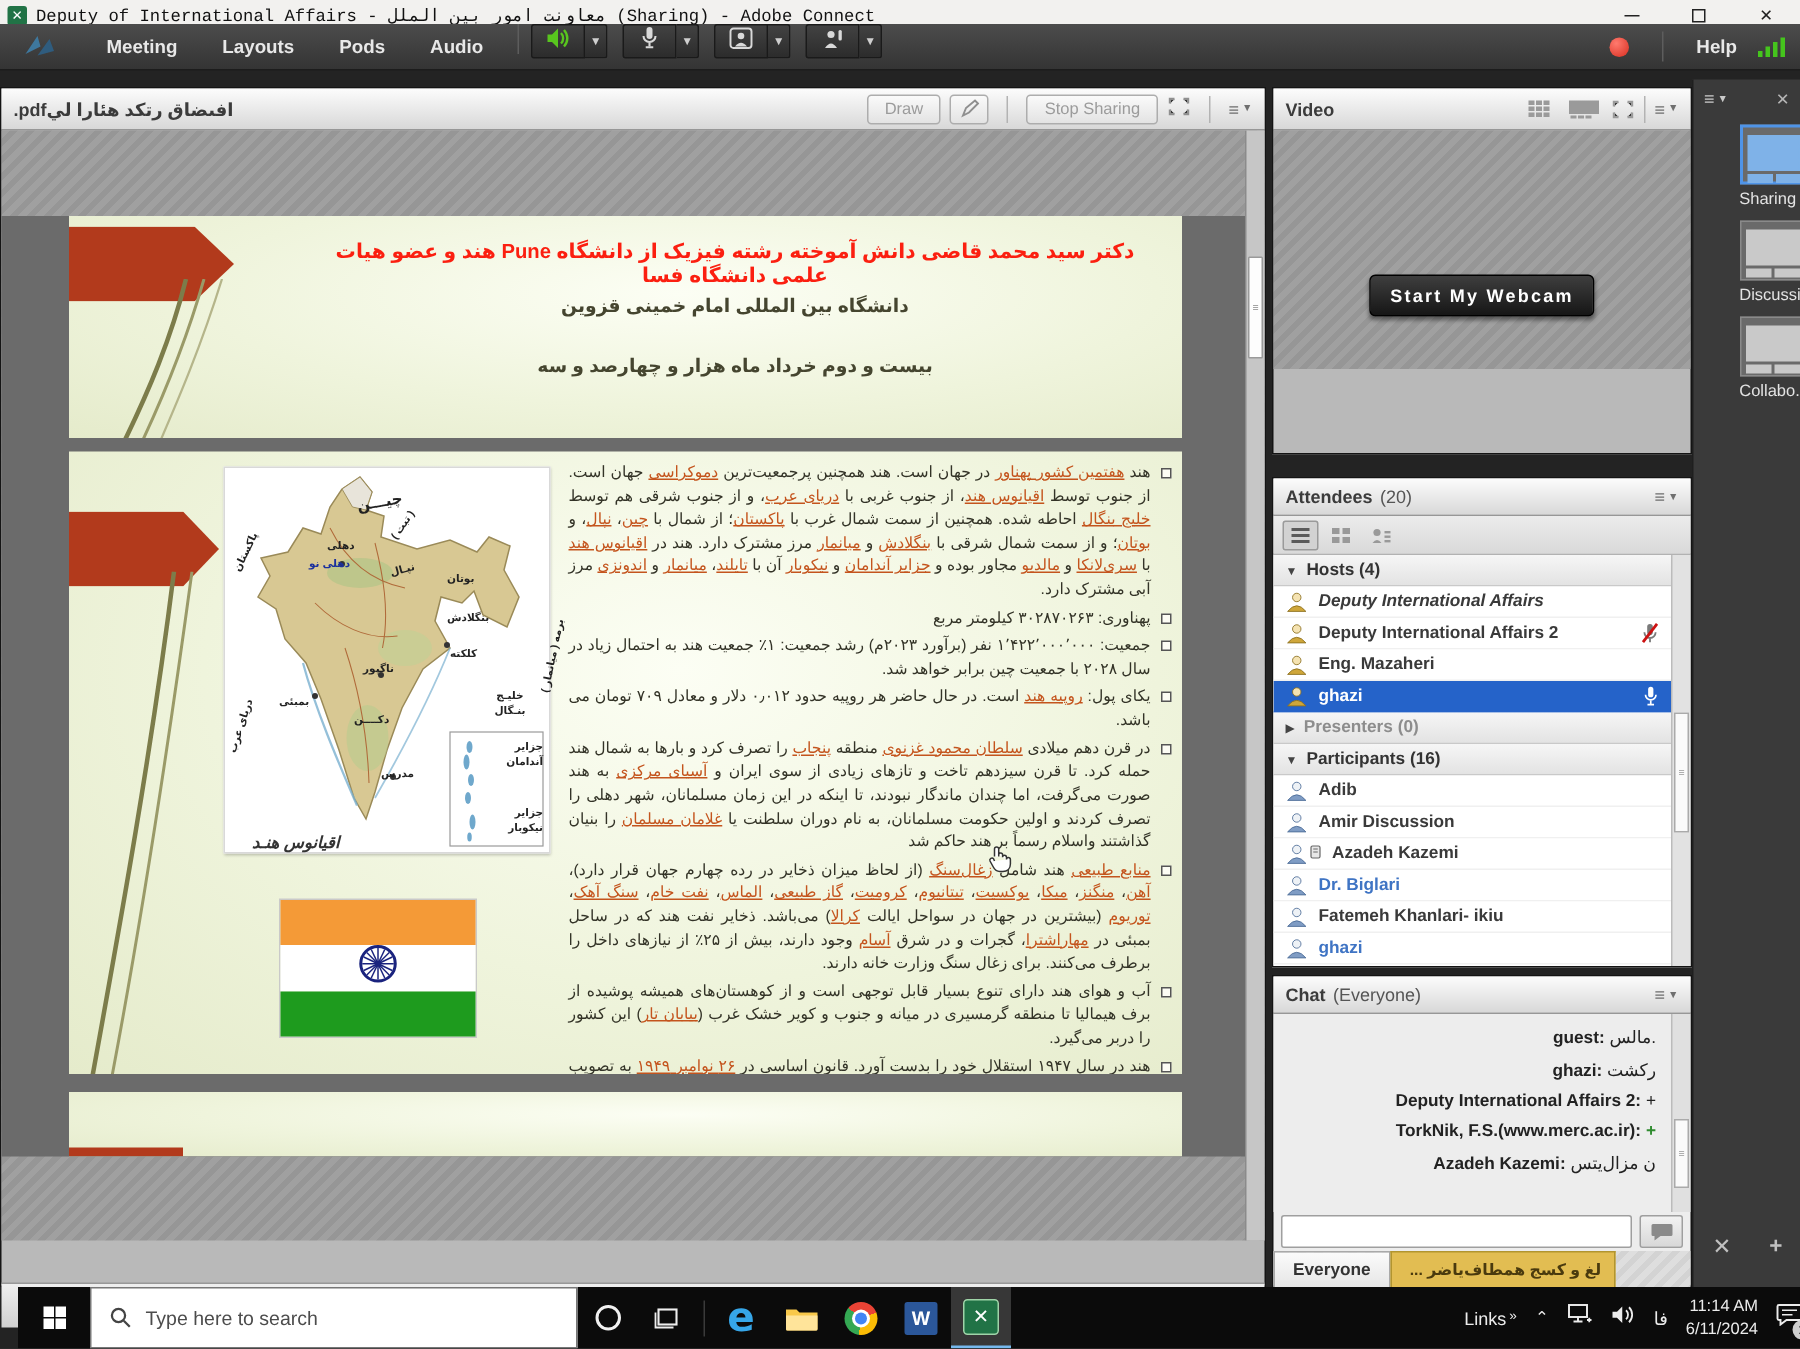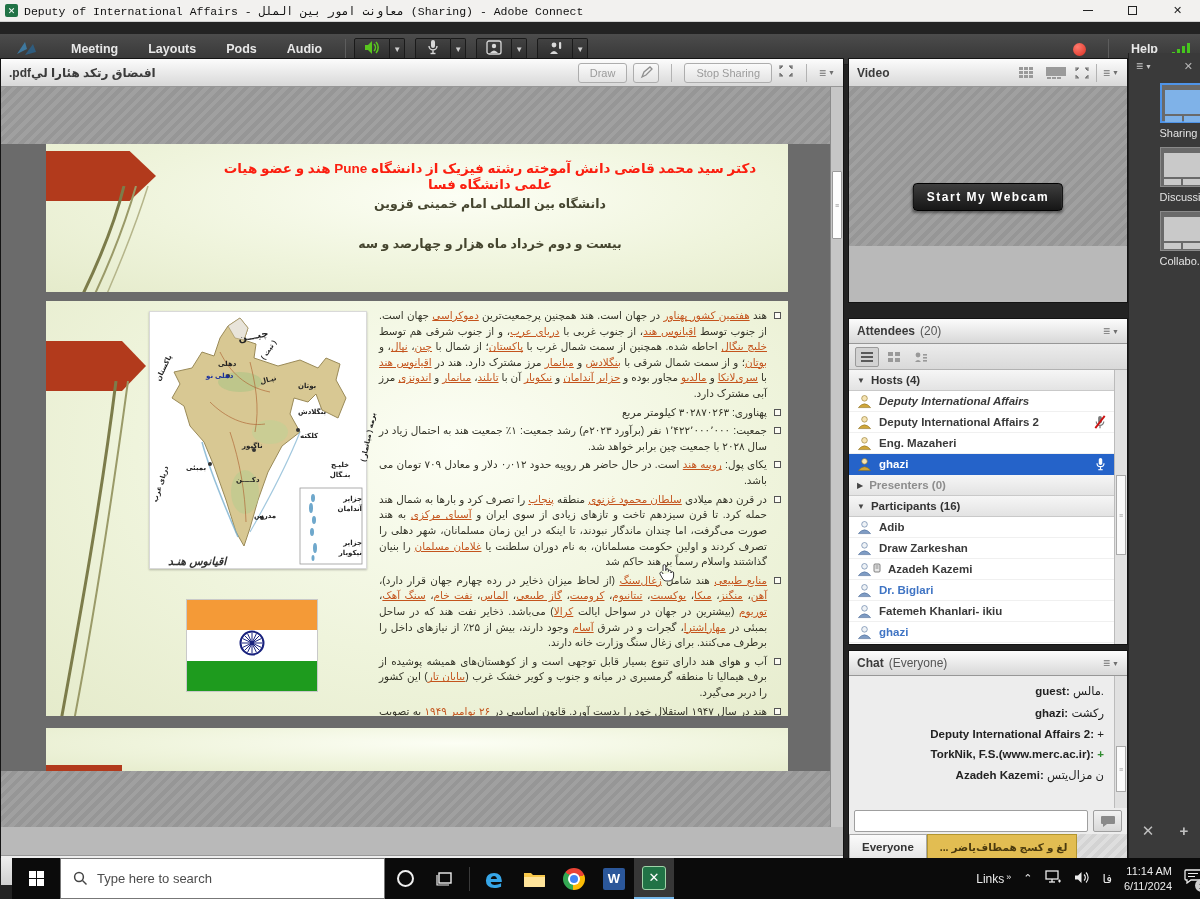--- a/index.html
+++ b/index.html
@@ -14,23 +14,23 @@
             display:flex;align-items:center;border-bottom:1px solid #d0d0d0;}
   .app-ico{width:13px;height:13px;margin-left:5px;background:#217346;border-radius:2px;
            color:#fff;font-size:9px;font-weight:bold;display:flex;align-items:center;justify-content:center;}
   .titlebar-title{font-size:11.5px;color:#111;margin-left:6px;white-space:nowrap;font-family:Liberation Mono, monospace;}
   .wctrls{margin-left:auto;display:flex;height:22px;}
   .wctrl{width:45px;height:22px;display:flex;align-items:center;justify-content:center;color:#222;font-size:11px;}
   .min-glyph{display:inline-block;width:10px;border-bottom:1px solid #222;}
   .rest-glyph{display:inline-block;width:9px;height:9px;border:1px solid #222;}
 
   
-  .menubar{position:absolute;left:0;top:34px;width:1200px;height:31px;
+  .menubar{position:absolute;left:0;top:16px;width:1200px;height:31px;
            background:linear-gradient(#4c4c4c,#343434);border-bottom:1px solid #1c1c1c;
-           display:flex;align-items:center;color:#e8e8e8;}
+           display:flex;color:#e8e8e8;}
   .mb-logo{width:56px;height:100%;display:flex;align-items:center;justify-content:center;gap:2px;}
   .menu-item{padding:0 15px;font-size:12.5px;font-weight:bold;line-height:30px;cursor:default;}
   .mb-sep{width:1px;height:20px;background:#5d5d5d;margin:0 8px;}
   .abtn{display:flex;margin-right:10px;}
   .abtn-main{width:36px;height:23px;background:linear-gradient(#424242,#2c2c2c);
              border:1px solid #1a1a1a;border-radius:2px 0 0 2px;display:flex;align-items:center;justify-content:center;}
   .abtn-arrow{width:15px;height:23px;background:linear-gradient(#424242,#2c2c2c);
               border:1px solid #1a1a1a;border-left:none;border-radius:0 2px 2px 0;
               display:flex;align-items:center;justify-content:center;color:#cfcfcf;font-size:8px;}
   .mb-right{margin-left:auto;display:flex;align-items:center;height:100%;}
@@ -672,21 +672,21 @@
           </span>
           <span>Adib</span>
         </div>
         <div class="att-row">
           <span style="display:flex;">
             <svg width="15" height="15" viewBox="0 0 16 16">
               <circle cx="8" cy="4.6" r="3" fill="#eef2f6" stroke="#4a6a95" stroke-width=".6"></circle>
               <path d="M1.5,14.5 q6.5,-8 13,0 z" fill="#7f9cc4" stroke="#4a6a95" stroke-width=".6"></path>
             </svg>
           </span>
-          <span>Draw Zarkeshan</span>
+          <span>Amir Discussion</span>
         </div>
         <div class="att-row">
           <span style="display:flex;">
             <svg width="15" height="15" viewBox="0 0 16 16">
               <circle cx="8" cy="4.6" r="3" fill="#eef2f6" stroke="#4a6a95" stroke-width=".6"></circle>
               <path d="M1.5,14.5 q6.5,-8 13,0 z" fill="#7f9cc4" stroke="#4a6a95" stroke-width=".6"></path>
             </svg>
           </span>
           <span style="margin-left:-6px;"><svg width="8" height="10" viewBox="0 0 8 10">
               <rect x="1" y="1" width="6" height="8" rx="1" fill="#e8e8e8" stroke="#666" stroke-width=".8"></rect>

